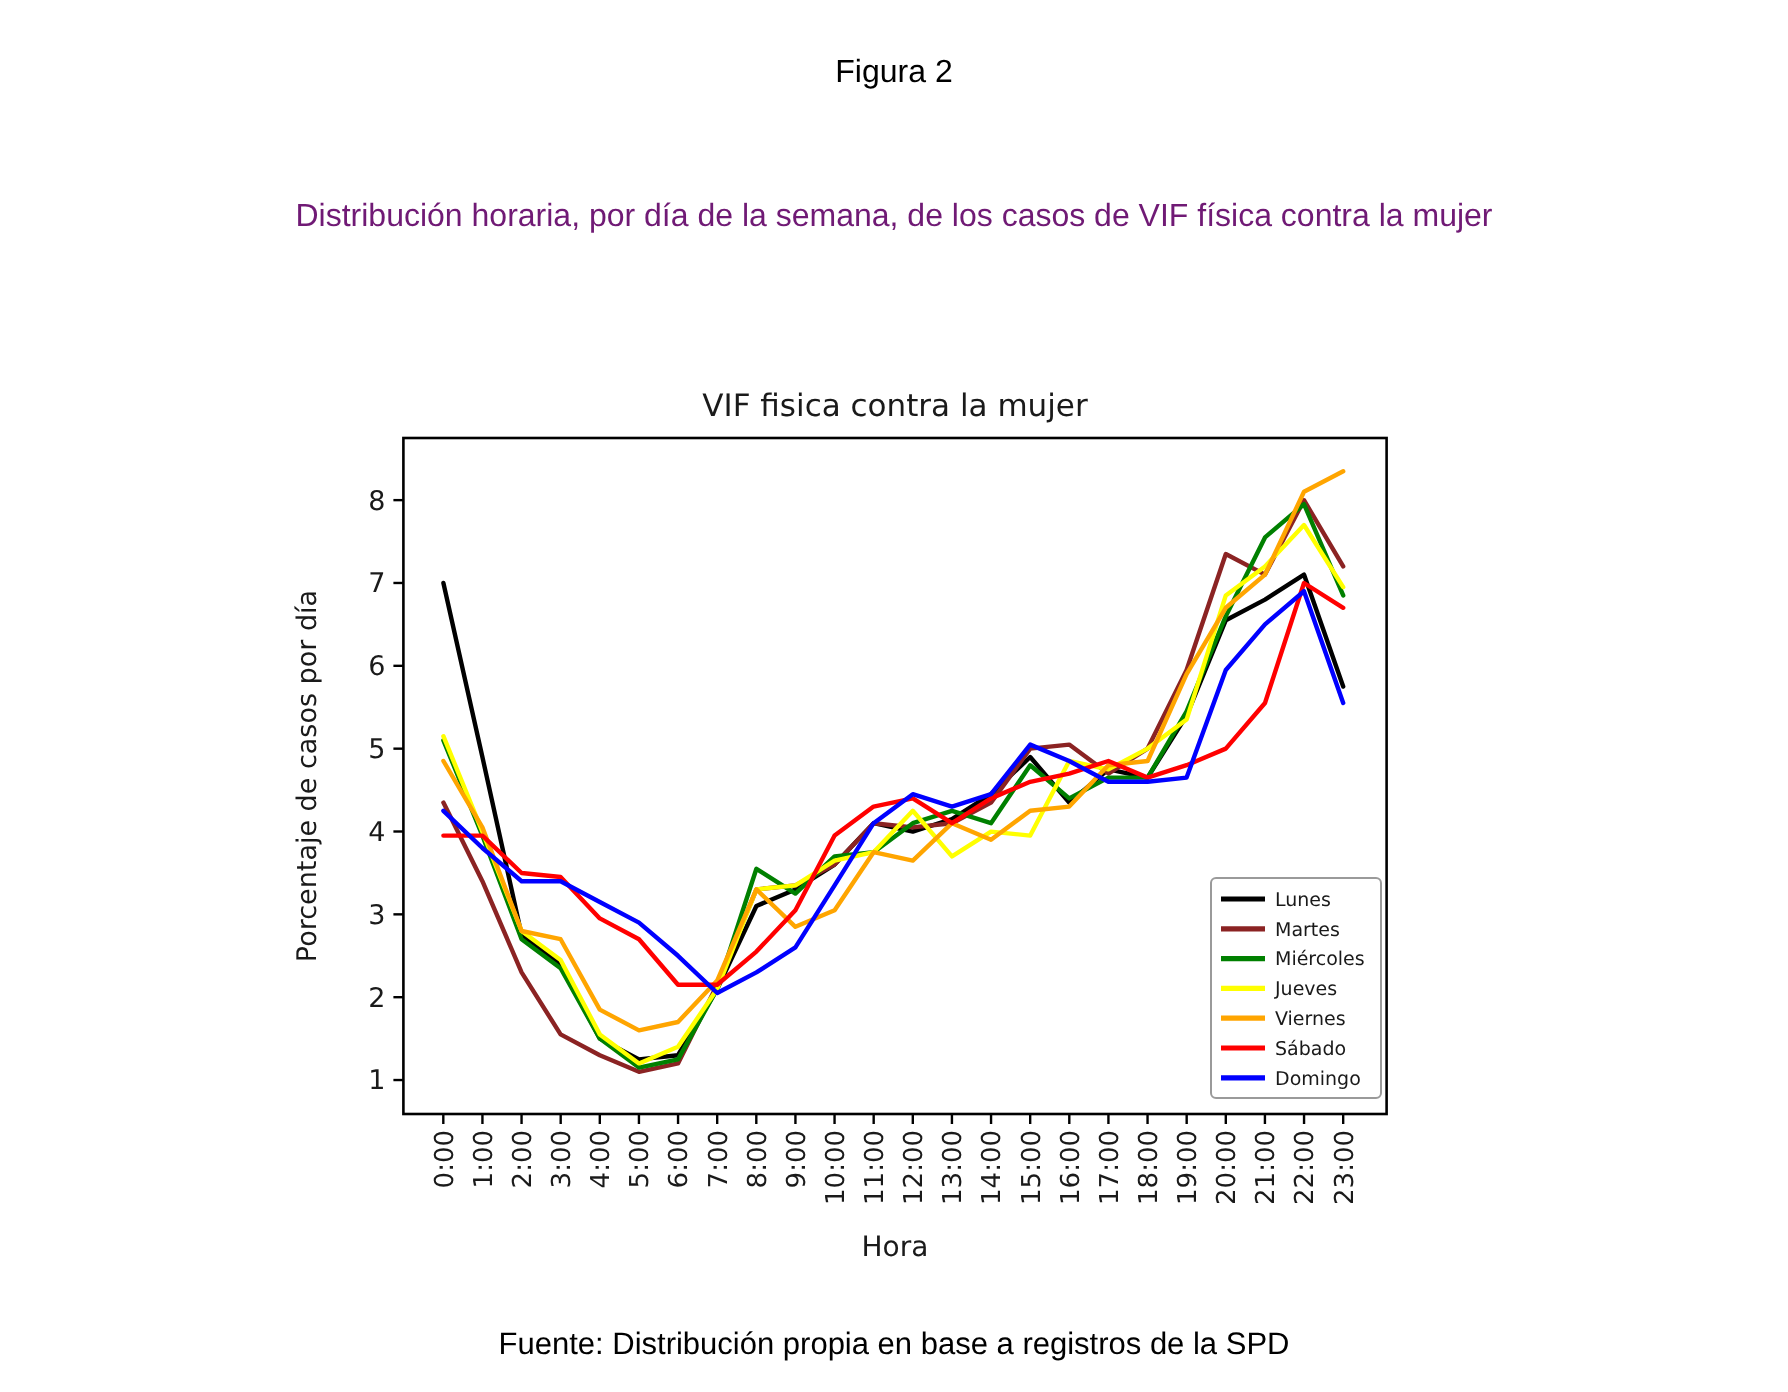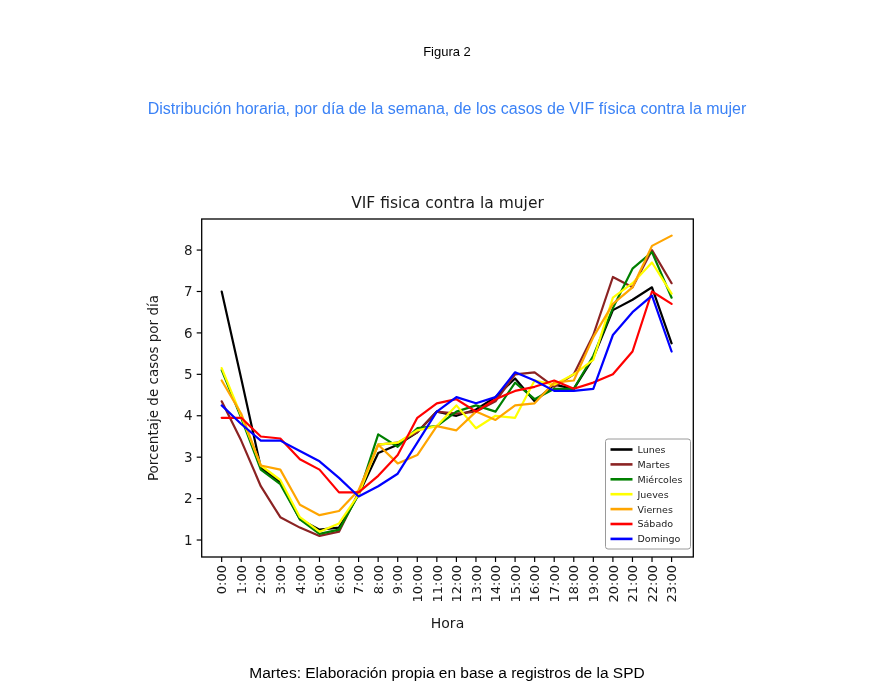--- a/index.html
+++ b/index.html
@@ -12,35 +12,35 @@
     font-family: "Liberation Sans", sans-serif;
   }
   .page {
     position: relative;
     width: 894px;
     height: 696px;
     background: #ffffff;
   }
   .figure-label {
     position: absolute;
-    top: 44px;
+    top: 28px;
     left: 0;
     width: 894px;
     text-align: center;
-    font-size: 13px;
+    font-size: 16px;
     color: #000000;
   }
   .figure-caption {
     position: absolute;
     top: 100px;
     left: 0;
     width: 894px;
     text-align: center;
     font-size: 16px;
-    color: #3b82f6;
+    color: #701a75;
   }
   .figure-source {
     position: absolute;
     top: 664px;
     left: 0;
     width: 894px;
     text-align: center;
     font-size: 15.5px;
     color: #000000;
   }
@@ -157,14 +157,14 @@
           <text x="637.5" y="480.59999999999997" font-size="9.5px" fill="#1a1a1a">Jueves</text>
           <line x1="610.5" y1="492.1" x2="632.5" y2="492.1" stroke="#FFA500" stroke-width="2.6"></line>
           <text x="637.5" y="495.5" font-size="9.5px" fill="#1a1a1a">Viernes</text>
           <line x1="610.5" y1="507" x2="632.5" y2="507" stroke="#FF0000" stroke-width="2.6"></line>
           <text x="637.5" y="510.4" font-size="9.5px" fill="#1a1a1a">Sábado</text>
           <line x1="610.5" y1="521.9" x2="632.5" y2="521.9" stroke="#0000FF" stroke-width="2.6"></line>
           <text x="637.5" y="525.3" font-size="9.5px" fill="#1a1a1a">Domingo</text>
         </g>
       </svg>
   </div>
-  <div class="figure-source">Martes: Elaboración propia en base a registros de la SPD</div>
+  <div class="figure-source">Fuente: Distribución propia en base a registros de la SPD</div>
 </div>
 
 </body></html>

